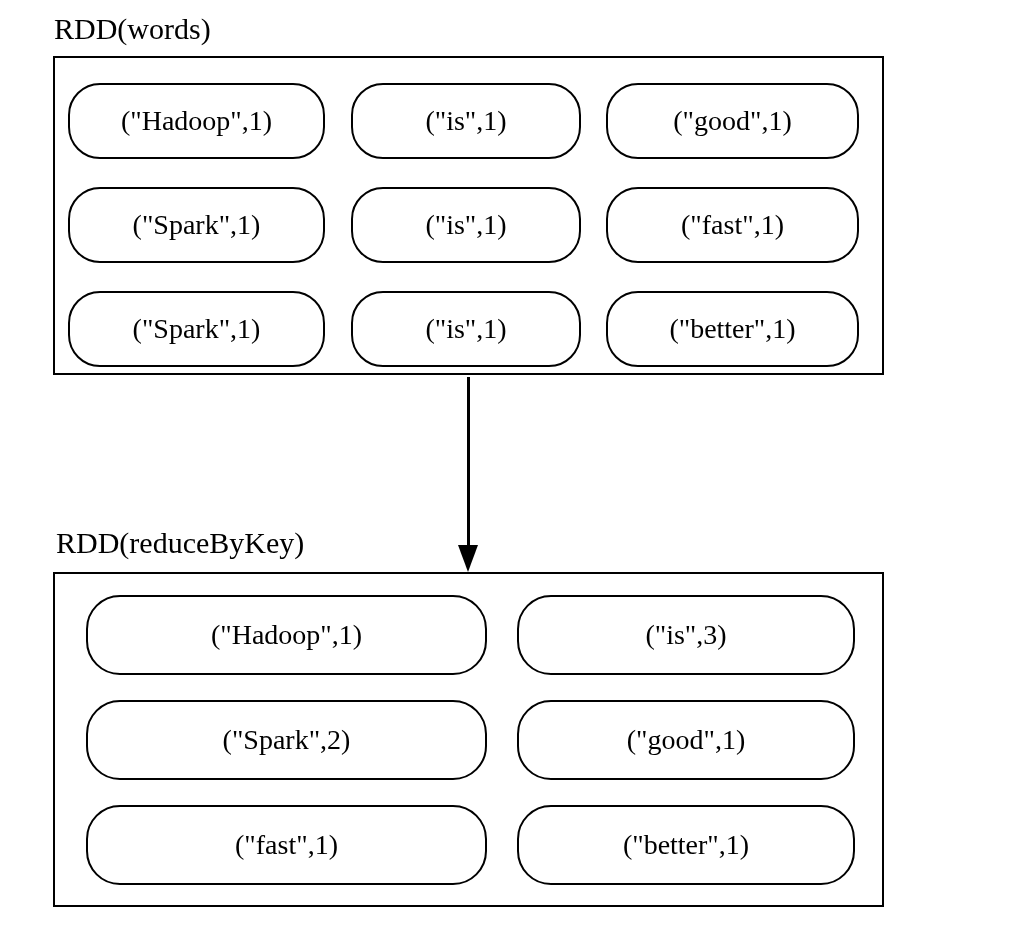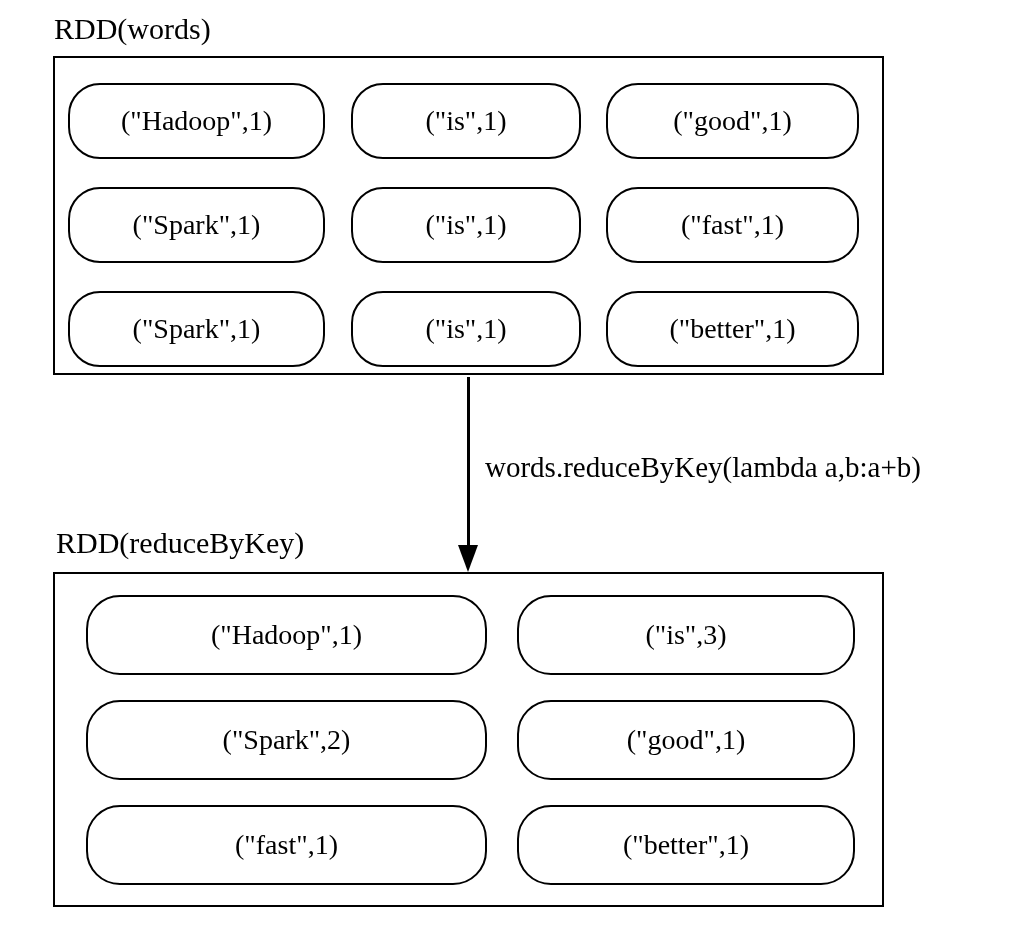--- a/index.html
+++ b/index.html
@@ -112,21 +112,20 @@
     <div class="pill tc0 tr2">("Spark",1)</div>
     <div class="pill tc1 tr2">("is",1)</div>
     <div class="pill tc2 tr2">("better",1)</div>
   </div>
 
   <div class="arrow">
     <div class="arrow-line"></div>
     <div class="arrow-head"></div>
   </div>
 
-  <div class="arrow-label">words.reduceByKey(lambda a,b:a+b)</div>
 
   <div class="rdd-label label-reducewords">RDD(reduceByKey)</div>
 
   <div class="rdd-box box-reducewords">
     <div class="pill bc0 br0">("Hadoop",1)</div>
     <div class="pill bc1 br0">("is",3)</div>
     <div class="pill bc0 br1">("Spark",2)</div>
     <div class="pill bc1 br1">("good",1)</div>
     <div class="pill bc0 br2">("fast",1)</div>
     <div class="pill bc1 br2">("better",1)</div>

